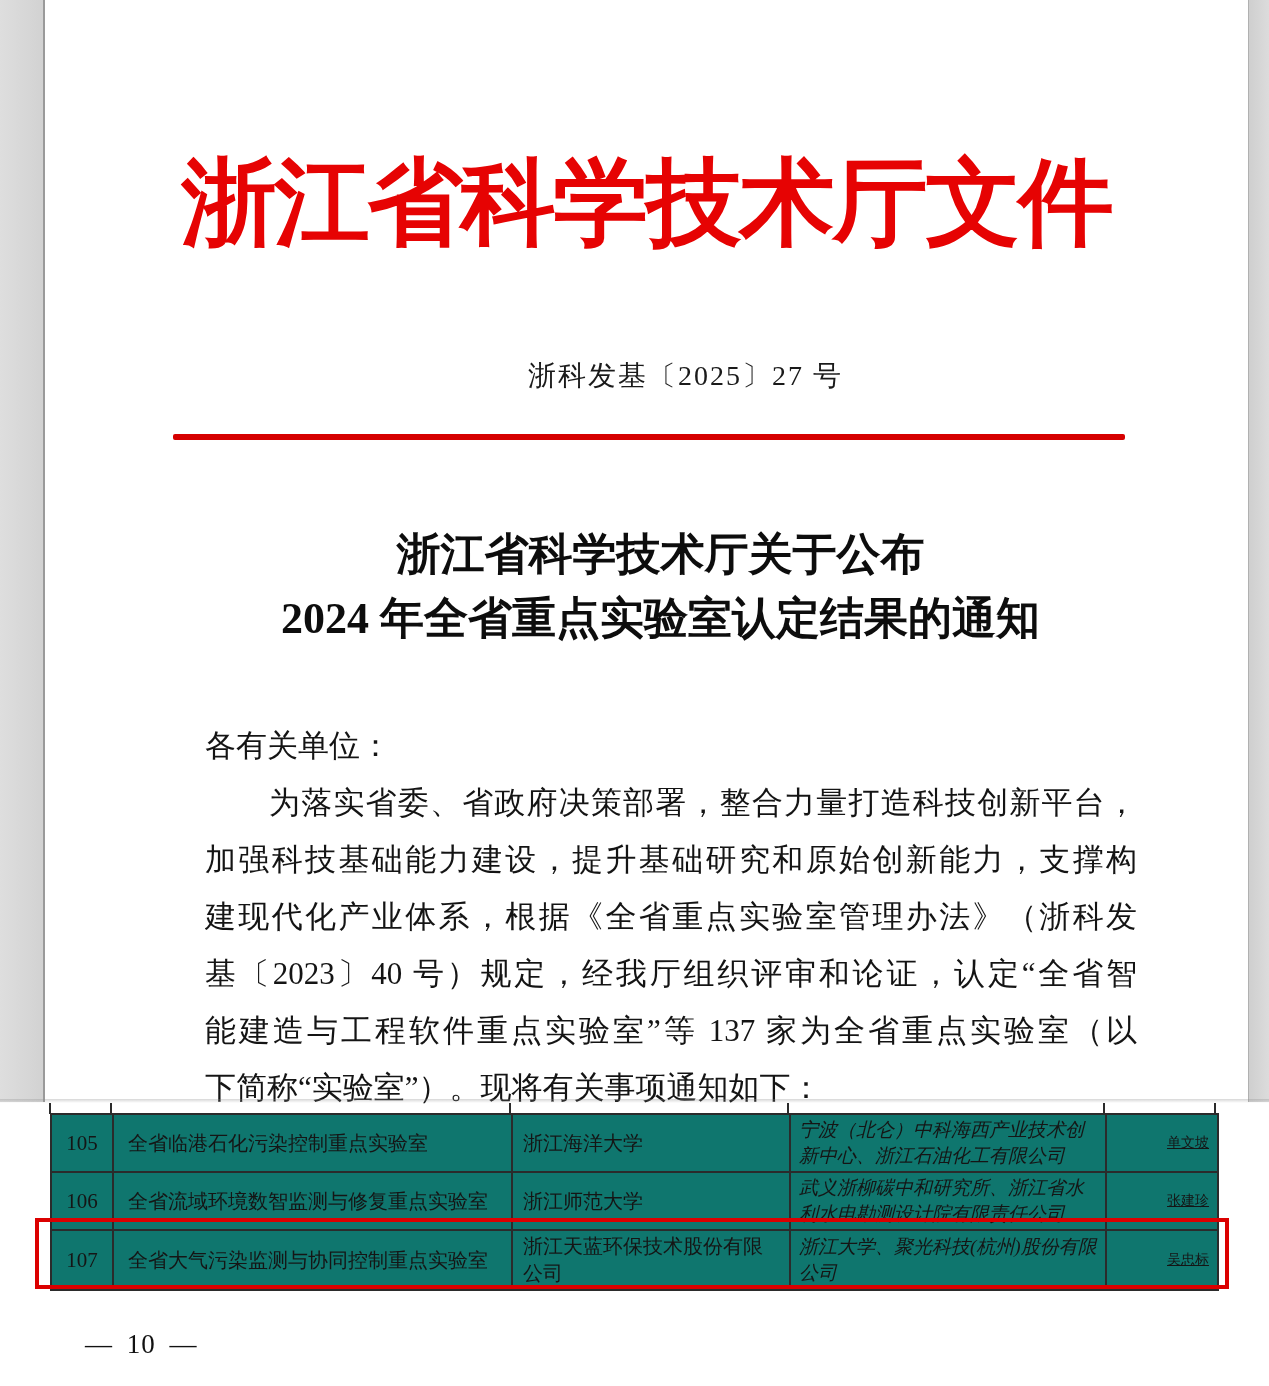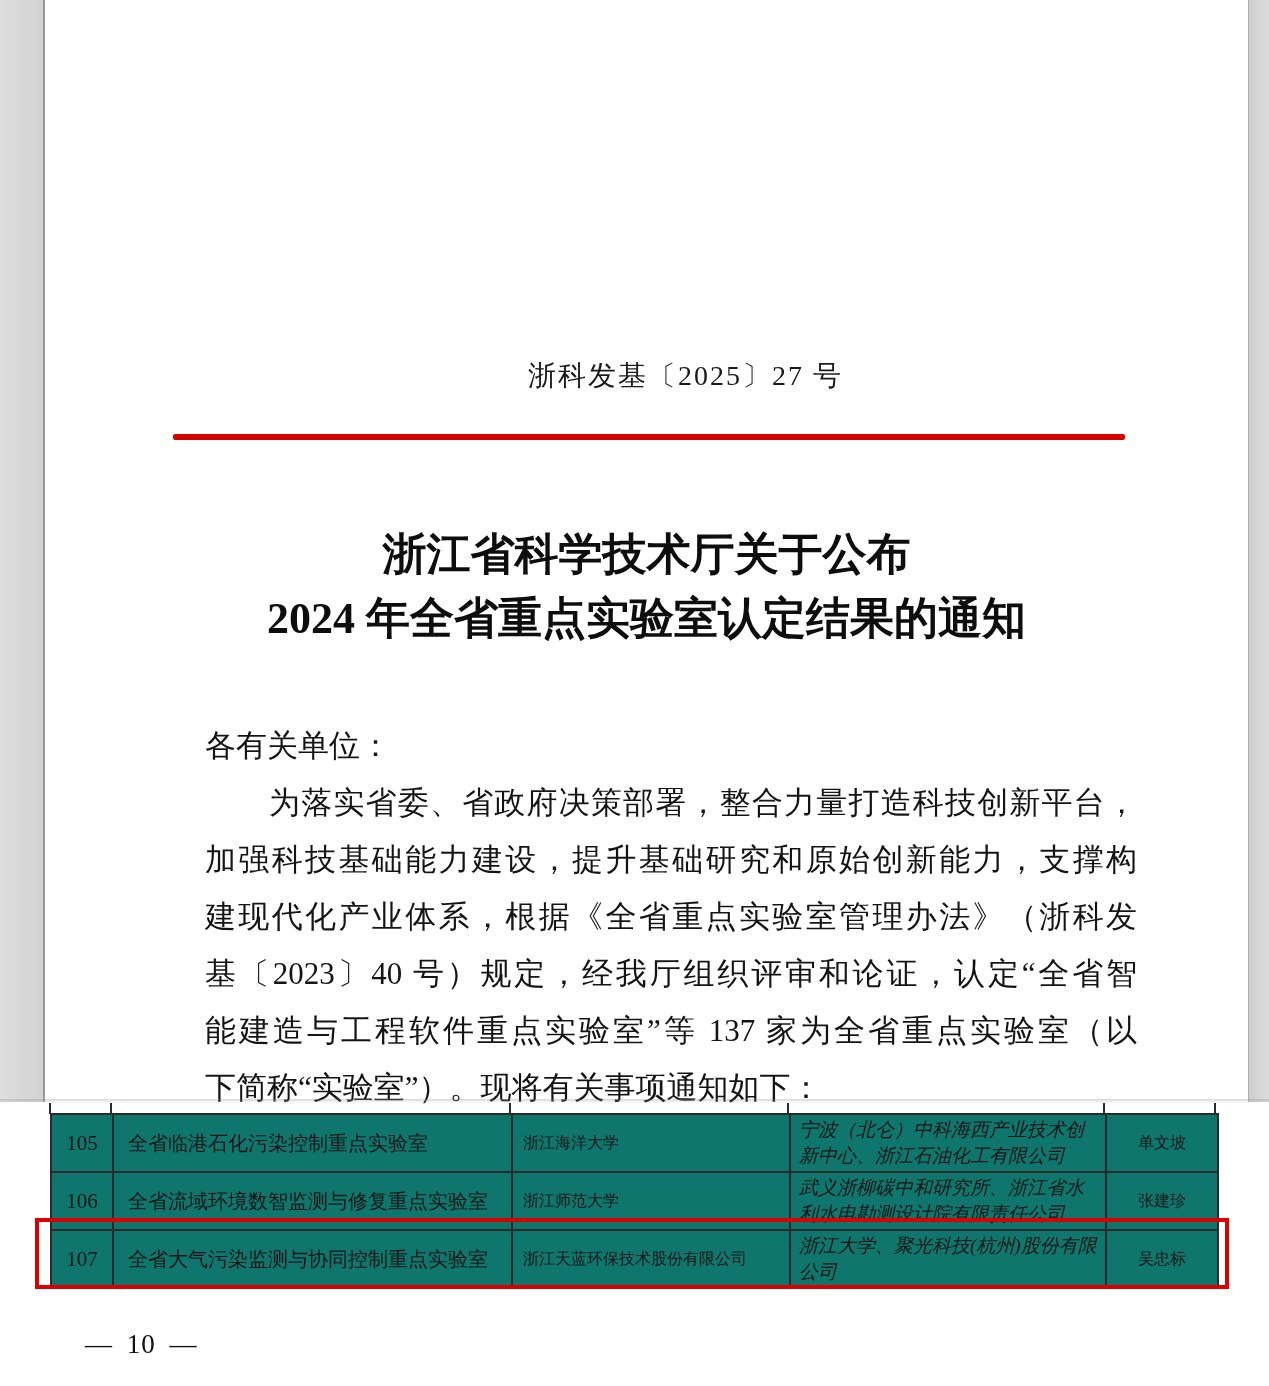--- a/index.html
+++ b/index.html
@@ -30,60 +30,61 @@
   .doc-number{
     position:absolute;left:45px;top:357px;width:1203px;
     text-align:center;font-size:28px;color:#1a1a1a;letter-spacing:2px;margin-left:39px;
   }
   .red-rule{
     position:absolute;left:173px;top:434px;width:952px;height:6px;
     background:#d60000;border-radius:2px;
   }
   .subtitle{
     position:absolute;left:45px;top:523px;width:1203px;
-    text-align:center;font-weight:bold;font-size:44px;line-height:64px;color:#0d0d0d;
+    text-align:center;font-weight:bold;font-size:44px;line-height:64px;color:#0d0d0d;padding-left:14px;
   }
   .body-text{
     position:absolute;left:205px;top:717px;width:932px;
     font-size:31px;line-height:57px;color:#141414;
   }
   .bline{height:57px;white-space:nowrap;}
   .jl{text-align:justify;text-align-last:justify;white-space:normal;overflow:hidden;}
   .indent{padding-left:64px;}
   .lab-table{
     position:absolute;left:50px;top:1113px;width:1167px;
     border-collapse:collapse;table-layout:fixed;background:#0f766e;
   }
   .lab-table td{
     border:2px solid #2b2b2b;height:57px;box-sizing:border-box;
     padding:2px 8px;color:#151515;overflow:hidden;
   }
   .c-no{width:62px;text-align:center;font-size:21px;font-family:"Liberation Serif",serif;}
   .c-lab{width:399px;font-size:20px;padding-left:14px !important;}
-  .c-inst{width:278px;font-size:16px;padding-left:10px !important;border-radius:22px;}
+  .c-inst{width:278px;font-size:20px;padding-left:10px !important;border-radius:22px;}
   .c-part{width:316px;font-size:19px;line-height:26px;font-style:italic;}
-  .c-lead{width:112px;text-align:center;font-size:16px;}
+  .c-lead{width:112px;text-align:right;font-size:14px;text-decoration:underline;}
   .stub{position:absolute;top:1103px;width:2px;height:11px;background:#2b2b2b;}
   .hl-box{
     position:absolute;left:35px;top:1218px;width:1194px;height:71px;
     border:4px solid #db0000;box-sizing:border-box;pointer-events:none;
   }
   .page-num{
     position:absolute;left:85px;top:1329px;font-size:27px;color:#111;
     letter-spacing:1px;word-spacing:6px;white-space:nowrap;
   }
 </style>
 </head>
 <body>
 
 <div class="canvas">
 
   <div class="strip-left"></div>
   <div class="strip-right"></div>
 
+  <div class="doc-title">浙江省科学技术厅文件</div>
 
   <div class="doc-number">浙科发基〔2025〕27 号</div>
 
   <div class="red-rule"></div>
 
   <div class="subtitle">
     <div>浙江省科学技术厅关于公布</div>
     <div>2024 年全省重点实验室认定结果的通知</div>
   </div>
 

